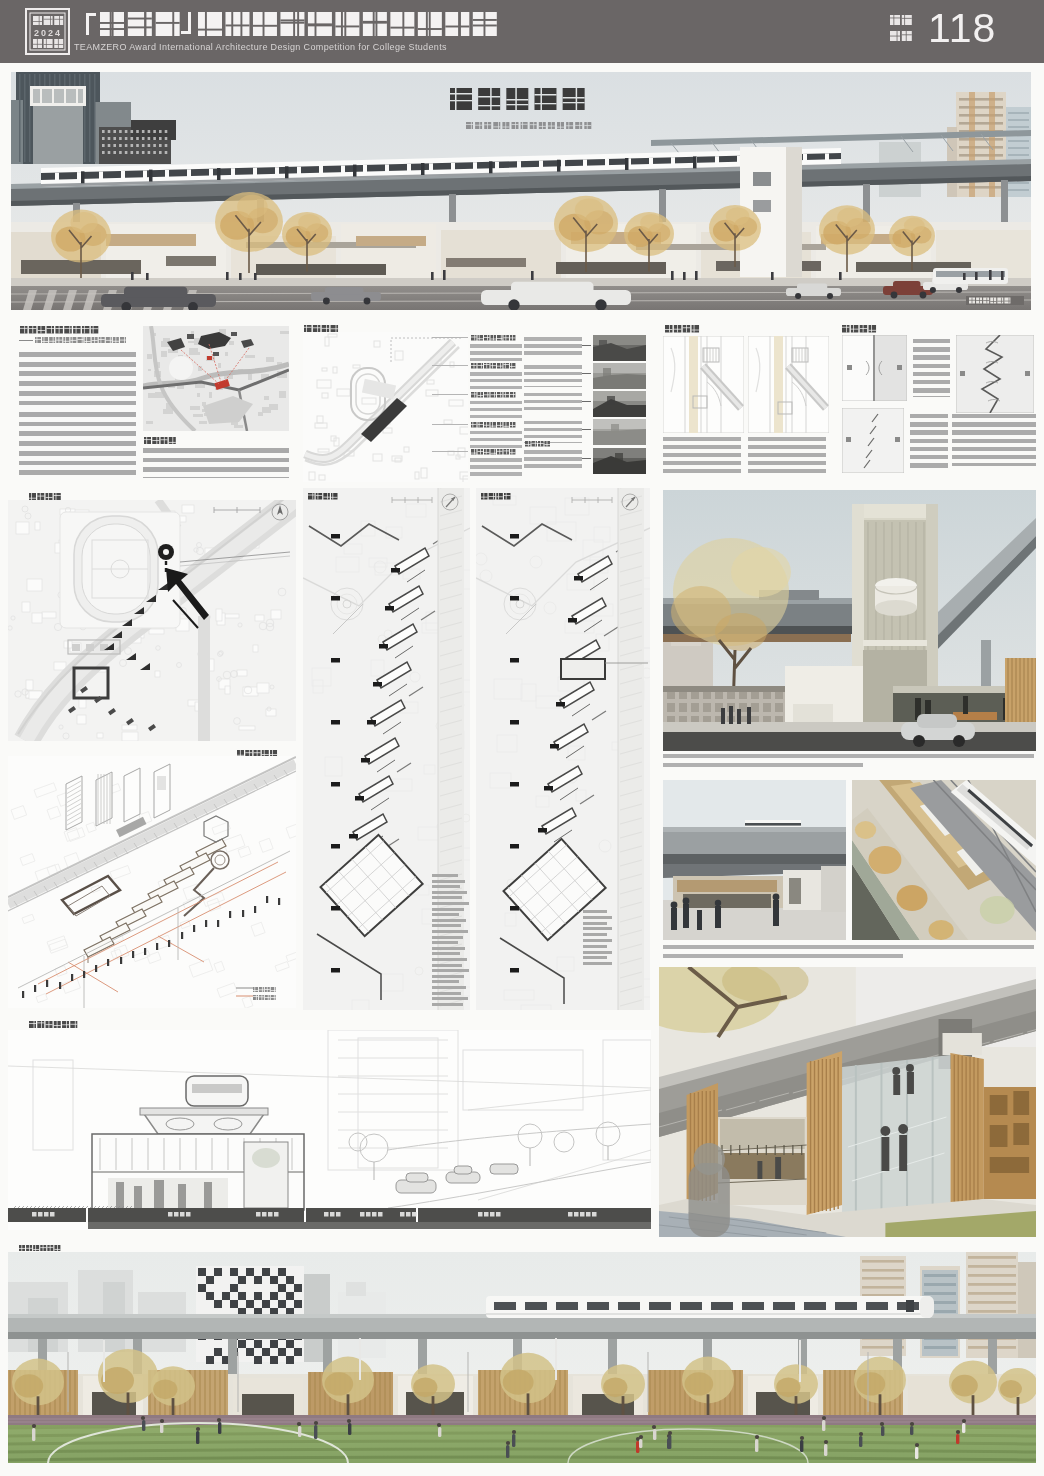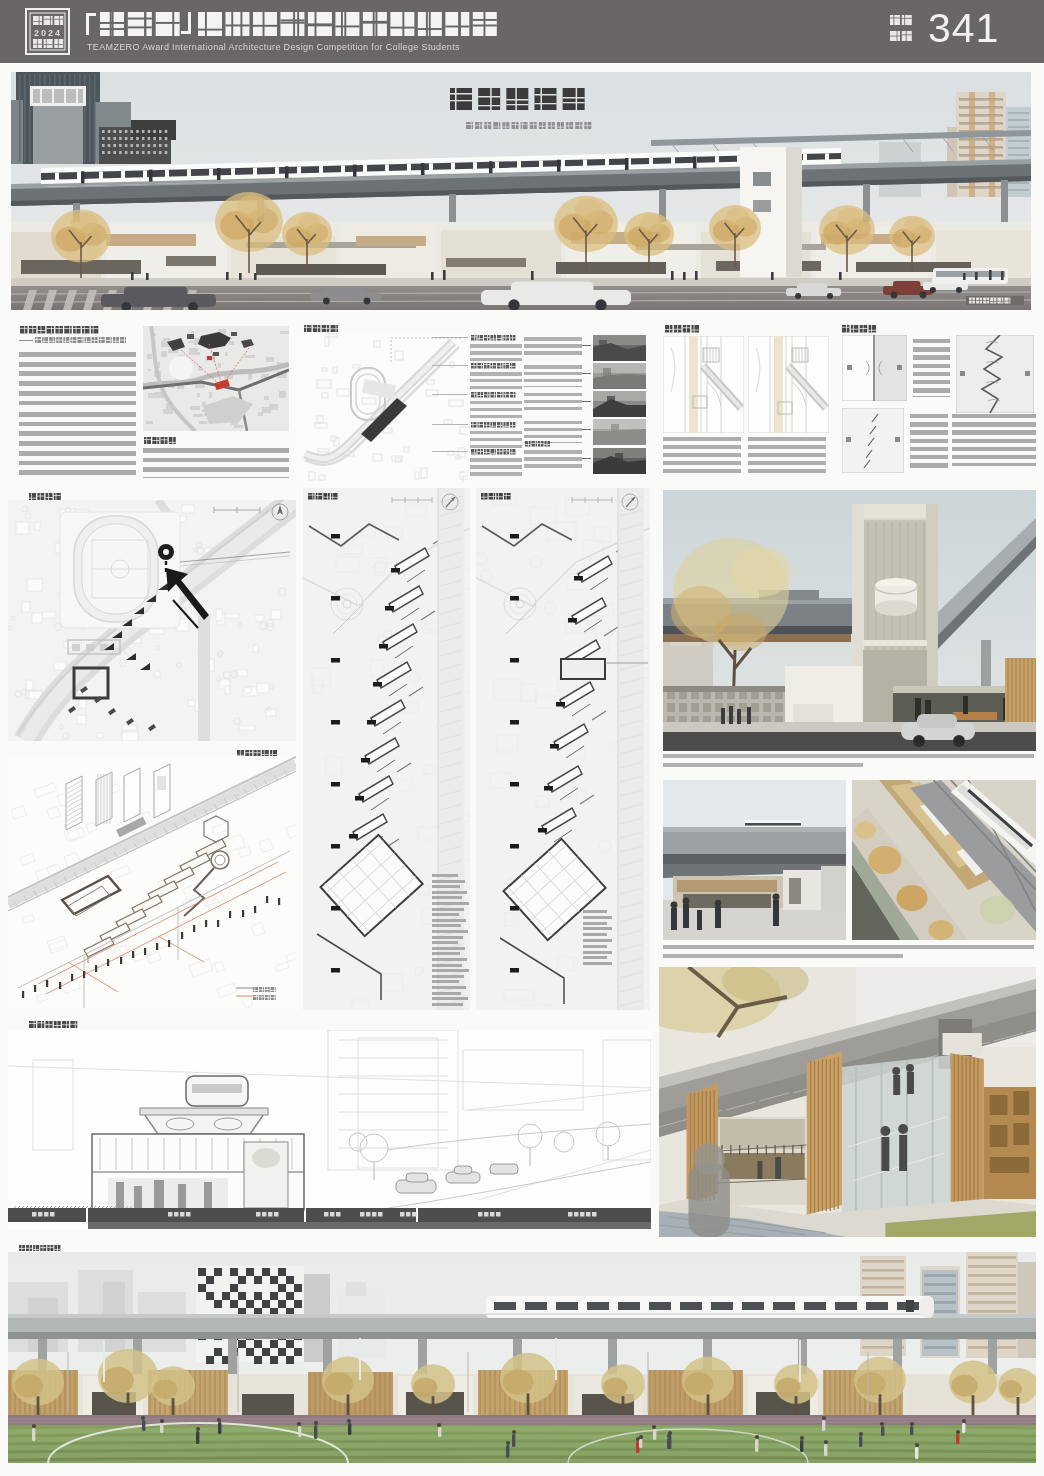--- a/index.html
+++ b/index.html
@@ -89,37 +89,37 @@
       <rect x="361.32" y="2.00" width="24.00" height="24.00" fill="#f4f2f2"></rect>
       <rect x="361.32" y="15.54" width="24.00" height="1.92" fill="#6a6666"></rect>
       <rect x="375.01" y="2.00" width="1.92" height="24.00" fill="#6a6666"></rect>
       <rect x="374.11" y="2.00" width="1.92" height="24.00" fill="#6a6666"></rect>
       <rect x="388.80" y="2.00" width="24.00" height="24.00" fill="#f4f2f2"></rect>
       <rect x="388.80" y="8.99" width="24.00" height="1.92" fill="#6a6666"></rect>
       <rect x="388.80" y="14.52" width="24.00" height="1.92" fill="#6a6666"></rect>
       <rect x="399.51" y="2.00" width="1.92" height="24.00" fill="#6a6666"></rect>
     </svg>
 
-<div class="abs" style="left:87px;top:42px;font-size:9px;color:#d7d4d4;letter-spacing:0.35px">TEAMZERO Award International Architecture Design Competition for College Students</div>
+<div class="abs" style="left:74px;top:42px;font-size:9px;color:#d7d4d4;letter-spacing:0.35px">TEAMZERO Award International Architecture Design Competition for College Students</div>
 
 <svg class="abs" style="left:888px;top:12px" width="40" height="36">
       <rect x="2.00" y="3.00" width="10.00" height="10.00" fill="#e9e6e6"></rect>
       <rect x="2.00" y="5.56" width="10.00" height="0.80" fill="#6a6666"></rect>
       <rect x="5.46" y="3.00" width="0.80" height="10.00" fill="#6a6666"></rect>
       <rect x="13.80" y="3.00" width="10.00" height="10.00" fill="#e9e6e6"></rect>
       <rect x="13.80" y="5.89" width="10.00" height="0.80" fill="#6a6666"></rect>
       <rect x="16.27" y="3.00" width="0.80" height="10.00" fill="#6a6666"></rect>
       <rect x="2.00" y="19.00" width="10.00" height="10.00" fill="#e9e6e6"></rect>
       <rect x="2.00" y="23.64" width="10.00" height="0.80" fill="#6a6666"></rect>
       <rect x="8.64" y="19.00" width="0.80" height="10.00" fill="#6a6666"></rect>
       <rect x="13.80" y="19.00" width="10.00" height="10.00" fill="#e9e6e6"></rect>
       <rect x="13.80" y="22.44" width="10.00" height="0.80" fill="#6a6666"></rect>
       <rect x="17.79" y="19.00" width="0.80" height="10.00" fill="#6a6666"></rect>
     </svg>
-<div class="abs" style="left:928px;top:5px;font-size:41px;color:#f2f0f0;letter-spacing:1px">341</div>
+<div class="abs" style="left:928px;top:5px;font-size:41px;color:#f2f0f0;letter-spacing:1px">118</div>
 <svg class="abs" style="left:11px;top:72px" width="1020" height="238" viewBox="0 0 1020 238">
       <defs>
         <linearGradient id="sky" x1="0" y1="0" x2="0" y2="1">
           <stop offset="0" stop-color="#dadfe2"></stop>
           <stop offset="0.7" stop-color="#e6e8e8"></stop>
           <stop offset="1" stop-color="#eeeeec"></stop>
         </linearGradient>
         <linearGradient id="road" x1="0" y1="0" x2="0" y2="1">
           <stop offset="0" stop-color="#918e8b"></stop>
           <stop offset="1" stop-color="#787573"></stop>

